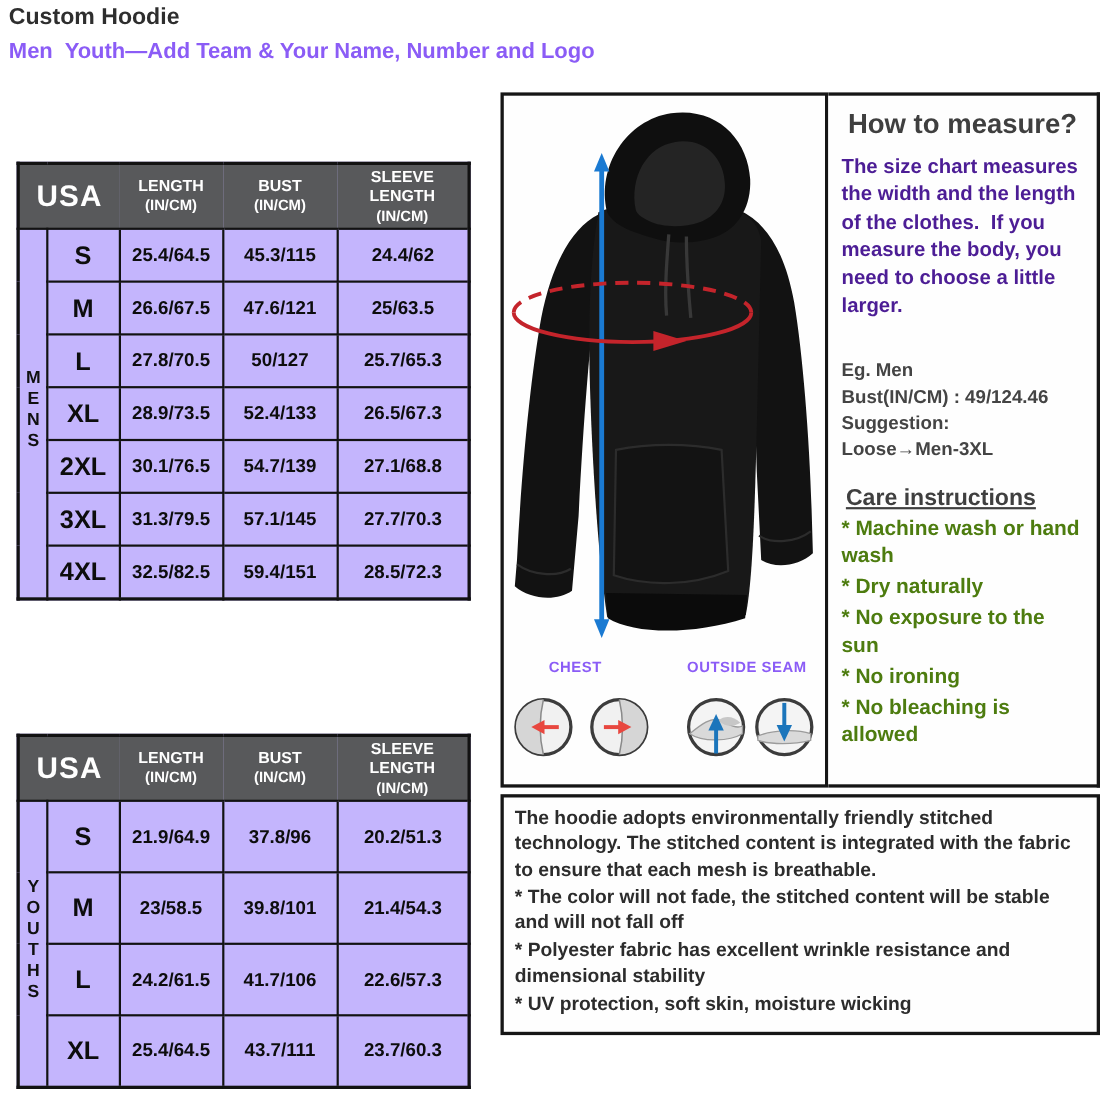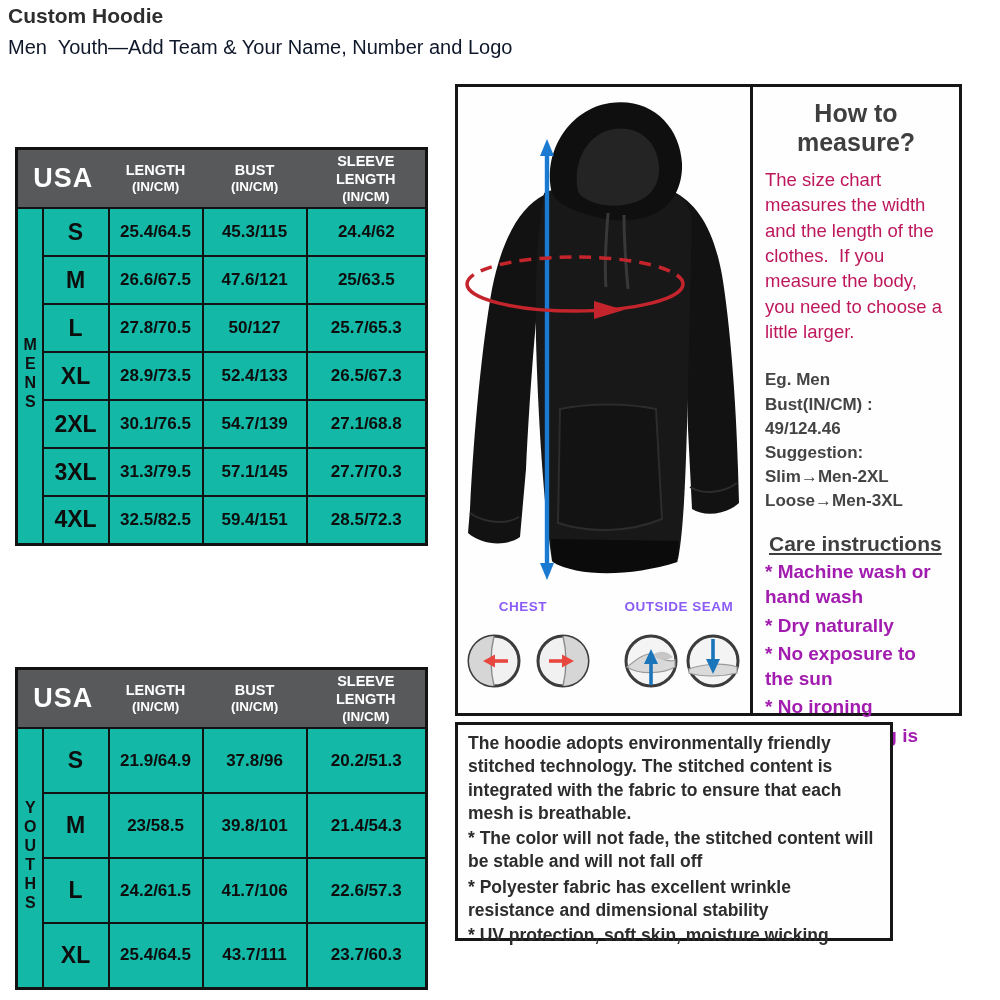--- a/index.html
+++ b/index.html
@@ -2,26 +2,26 @@
 <html><head>
 <meta charset="utf-8">
 <style>
   html,body{margin:0;padding:0;background:#ffffff;}
   #canvas{
     position:relative;width:1000px;height:1000px;background:#ffffff;overflow:hidden;
     font-family:"Liberation Sans","DejaVu Sans",sans-serif;color:#2f2f2f;
   }
   
   #page-title{position:absolute;left:8px;top:4px;font-size:21px;font-weight:700;color:#2e2e2e;}
-  #page-subtitle{position:absolute;left:8px;top:36px;font-size:20px;font-weight:400;color:#0f172a;white-space:pre-wrap;}
+  #page-subtitle{position:absolute;left:8px;top:36px;font-size:20px;font-weight:700;color:#8b5cf6;white-space:pre-wrap;}
 
   
   table.size-table{
     position:absolute;left:15px;border-collapse:collapse;table-layout:fixed;
-    width:410px;border:3px solid #121212;background:#14b8a6;
+    width:410px;border:3px solid #121212;background:#c4b5fd;
   }
   #mens-table{top:147px;}
   #youths-table{top:667px;}
   table.size-table th,table.size-table td{
     border:2px solid #121212;text-align:center;vertical-align:middle;padding:0;
   }
   table.size-table thead th{
     background:#58595b;color:#ffffff;border:0;border-bottom:2px solid #121212;
     height:57px;
   }
@@ -34,41 +34,41 @@
     font-size:16px;font-weight:700;letter-spacing:2px;color:#101010;line-height:1;
   }
   td.size-cell{font-size:23px;font-weight:700;color:#0d0d0d;}
   td.val-cell{font-size:17px;font-weight:700;color:#0d0d0d;}
   #mens-table tbody tr{height:48px;}
   #youths-table tbody tr{height:65px;}
 
   
   .panel{position:absolute;box-sizing:border-box;background:#fefefe;}
   #hoodie-panel{left:455px;top:84px;width:298px;height:632px;border:3px solid #161616;}
-  #measure-panel{left:753px;top:84px;width:209px;height:632px;border:3px solid #161616;border-left:none;padding:8px 12px 6px 12px;}
-  #desc-panel{left:455px;top:722px;width:438px;height:219px;border:3px solid #161616;padding:5px 10px;}
+  #measure-panel{left:753px;top:84px;width:247px;height:632px;border:3px solid #161616;border-left:none;padding:8px 12px 6px 12px;}
+  #desc-panel{left:455px;top:722px;width:545px;height:219px;border:3px solid #161616;padding:5px 10px;}
 
   
   #hoodie-svg{position:absolute;left:2px;top:2px;}
   .diagram-label{position:absolute;top:512px;font-size:13.5px;font-weight:700;letter-spacing:.5px;color:#8b5cf6;text-align:center;}
   #chest-label{left:0;width:130px;}
   #outside-seam-label{left:148px;width:146px;}
   .measure-icon{position:absolute;top:546px;width:56px;height:56px;}
   #chest-icon-left{left:8px;}
   #chest-icon-right{left:77px;}
   #seam-icon-up{left:165px;}
   #seam-icon-down{left:227px;}
 
   
   #measure-heading{font-size:25px;font-weight:700;color:#3f3f3f;text-align:center;margin:4px 0 10px 0;}
-  #measure-body{font-size:18.5px;font-weight:400;color:#be185d;line-height:1.37;white-space:pre-wrap;}
-  #example-block{margin-top:24px;}
+  #measure-body{font-size:18.5px;font-weight:700;color:#4c1d95;line-height:1.37;white-space:pre-wrap;}
+  #example-block{margin-top:35px;}
   .example-line{font-size:17px;font-weight:700;color:#444444;line-height:1.42;}
   #care-heading{margin-top:19px;font-size:21px;font-weight:700;color:#3f3f3f;padding-left:4px;text-decoration:underline;}
-  .care-item{font-size:19px;font-weight:700;color:#a21caf;line-height:1.33;margin-top:3px;}
+  .care-item{font-size:19px;font-weight:700;color:#4d7c0f;line-height:1.33;margin-top:3px;}
 
   
   .desc-par{font-size:17.5px;font-weight:700;color:#2c2c2c;line-height:1.33;margin:2px 0;}
 </style>
 </head>
 <body>
 
 <div id="canvas">
 
   <div id="page-title">Custom Hoodie</div>
@@ -266,21 +266,20 @@
     </svg>
   </div>
 
   <div id="measure-panel" class="panel">
     <div id="measure-heading">How to measure?</div>
     <div id="measure-body">The size chart measures the width and the length of the clothes.  If you measure the body, you need to choose a little larger.</div>
     <div id="example-block">
       <div class="example-line">Eg. Men</div>
       <div class="example-line">Bust(IN/CM) : 49/124.46</div>
       <div class="example-line">Suggestion:</div>
-      <div class="example-line">Slim→Men-2XL</div>
       <div class="example-line">Loose→Men-3XL</div>
     </div>
     <div id="care-heading">Care instructions</div>
     <div>
       <div class="care-item">* Machine wash or hand wash</div>
       <div class="care-item">* Dry naturally</div>
       <div class="care-item">* No exposure to the sun</div>
       <div class="care-item">* No ironing</div>
       <div class="care-item">* No bleaching is allowed</div>
     </div>

